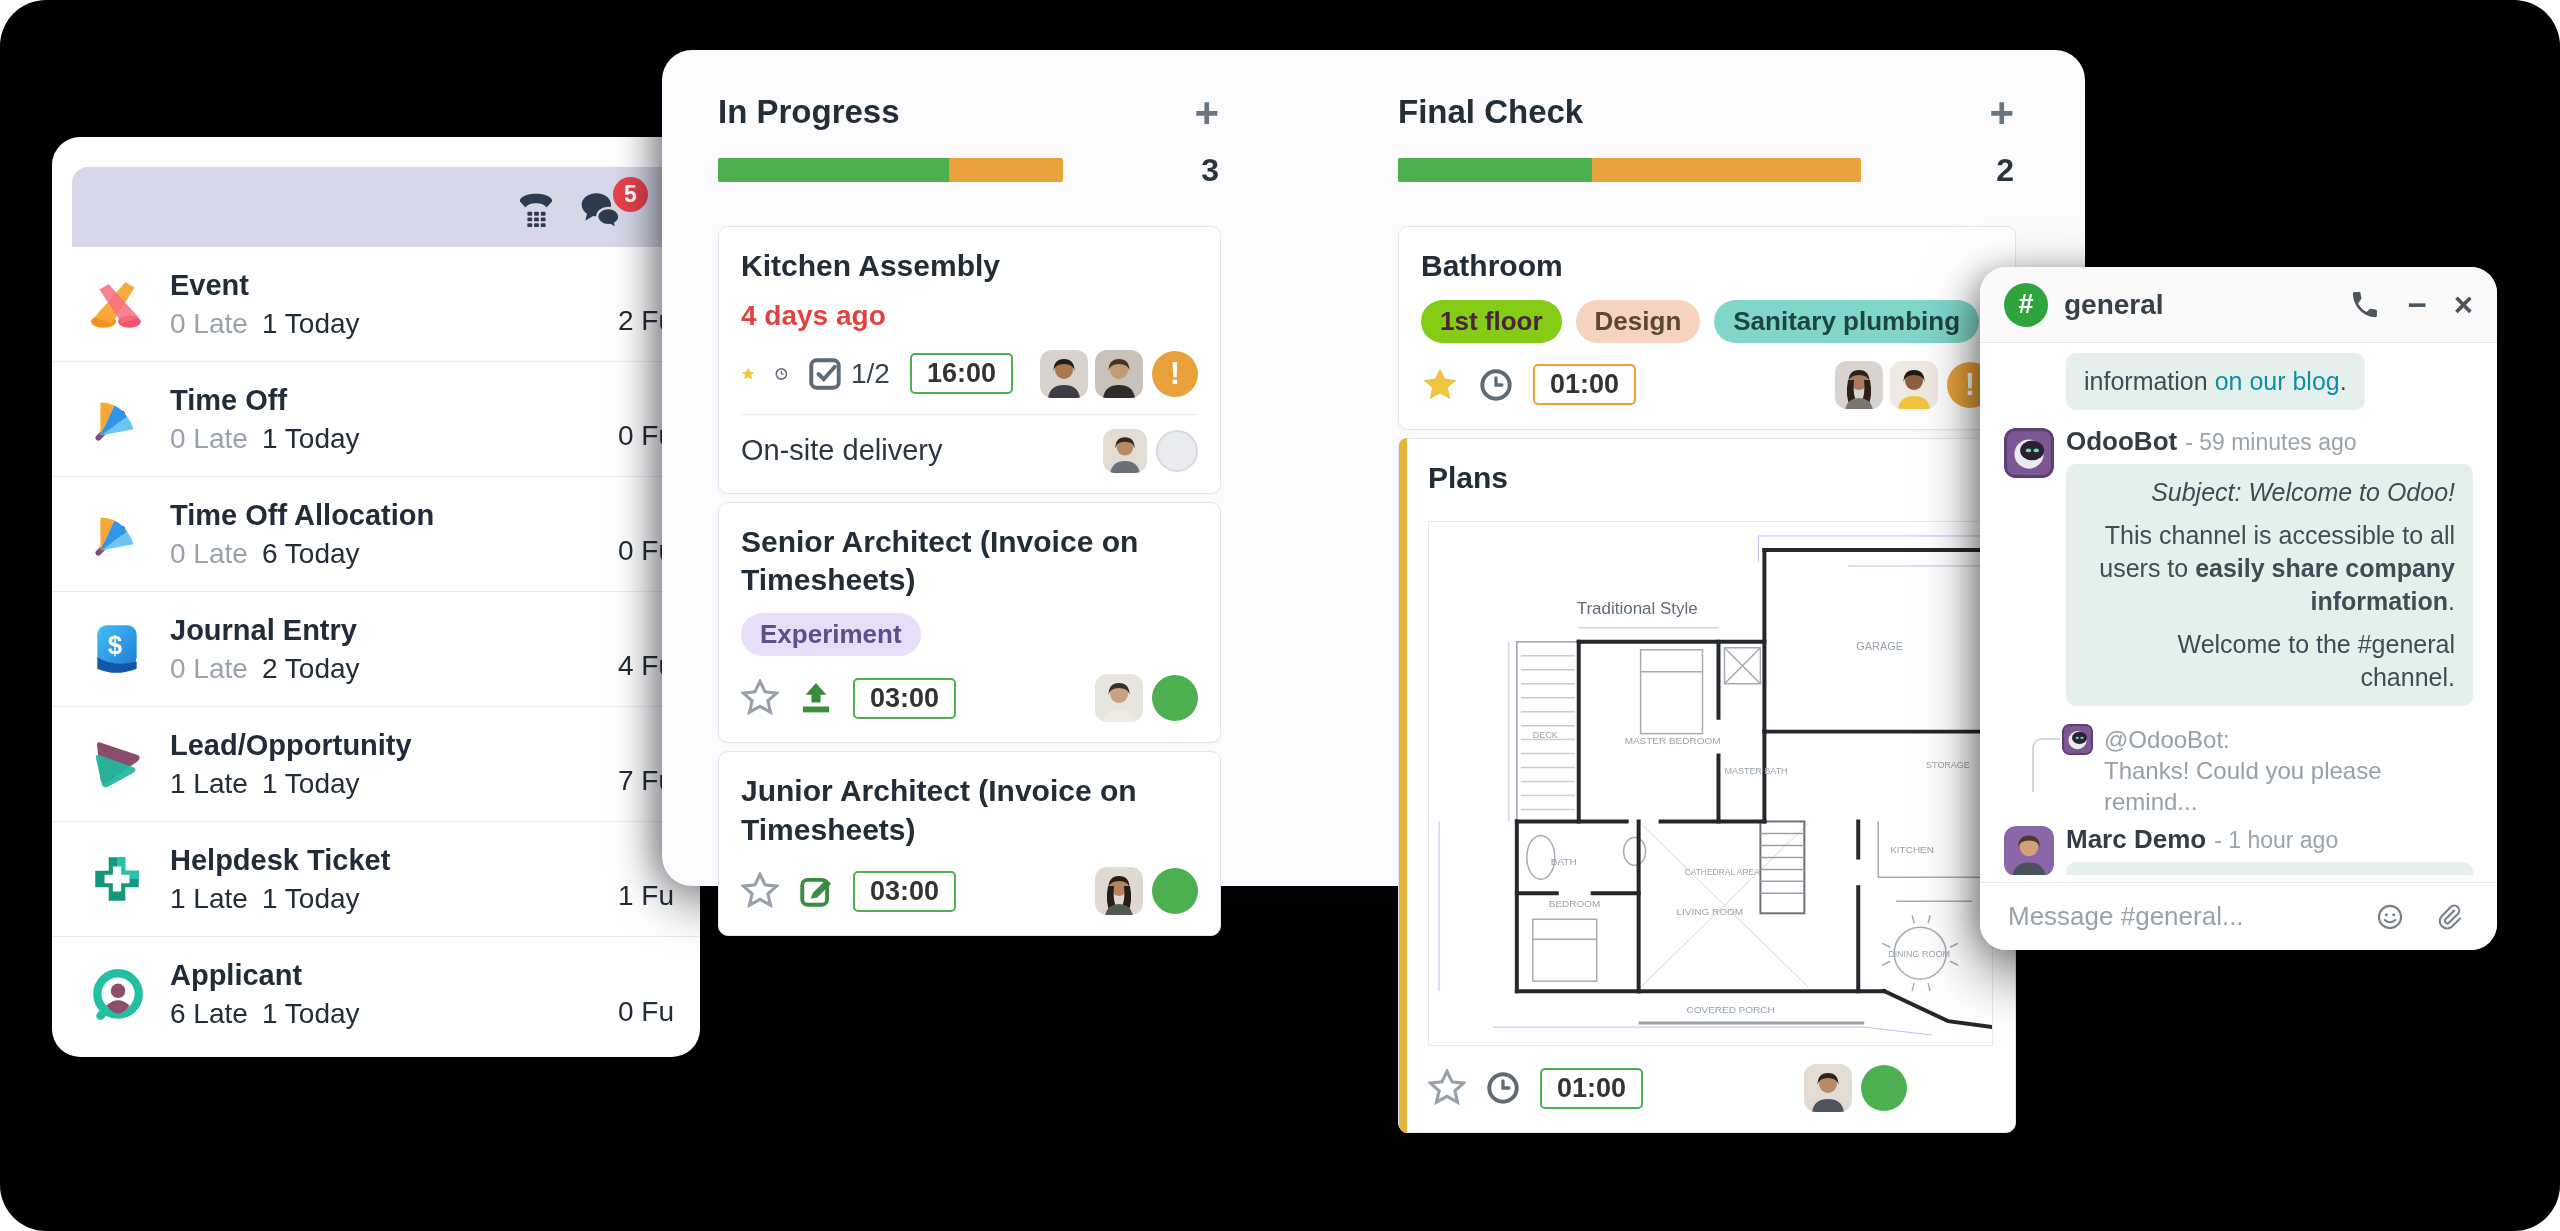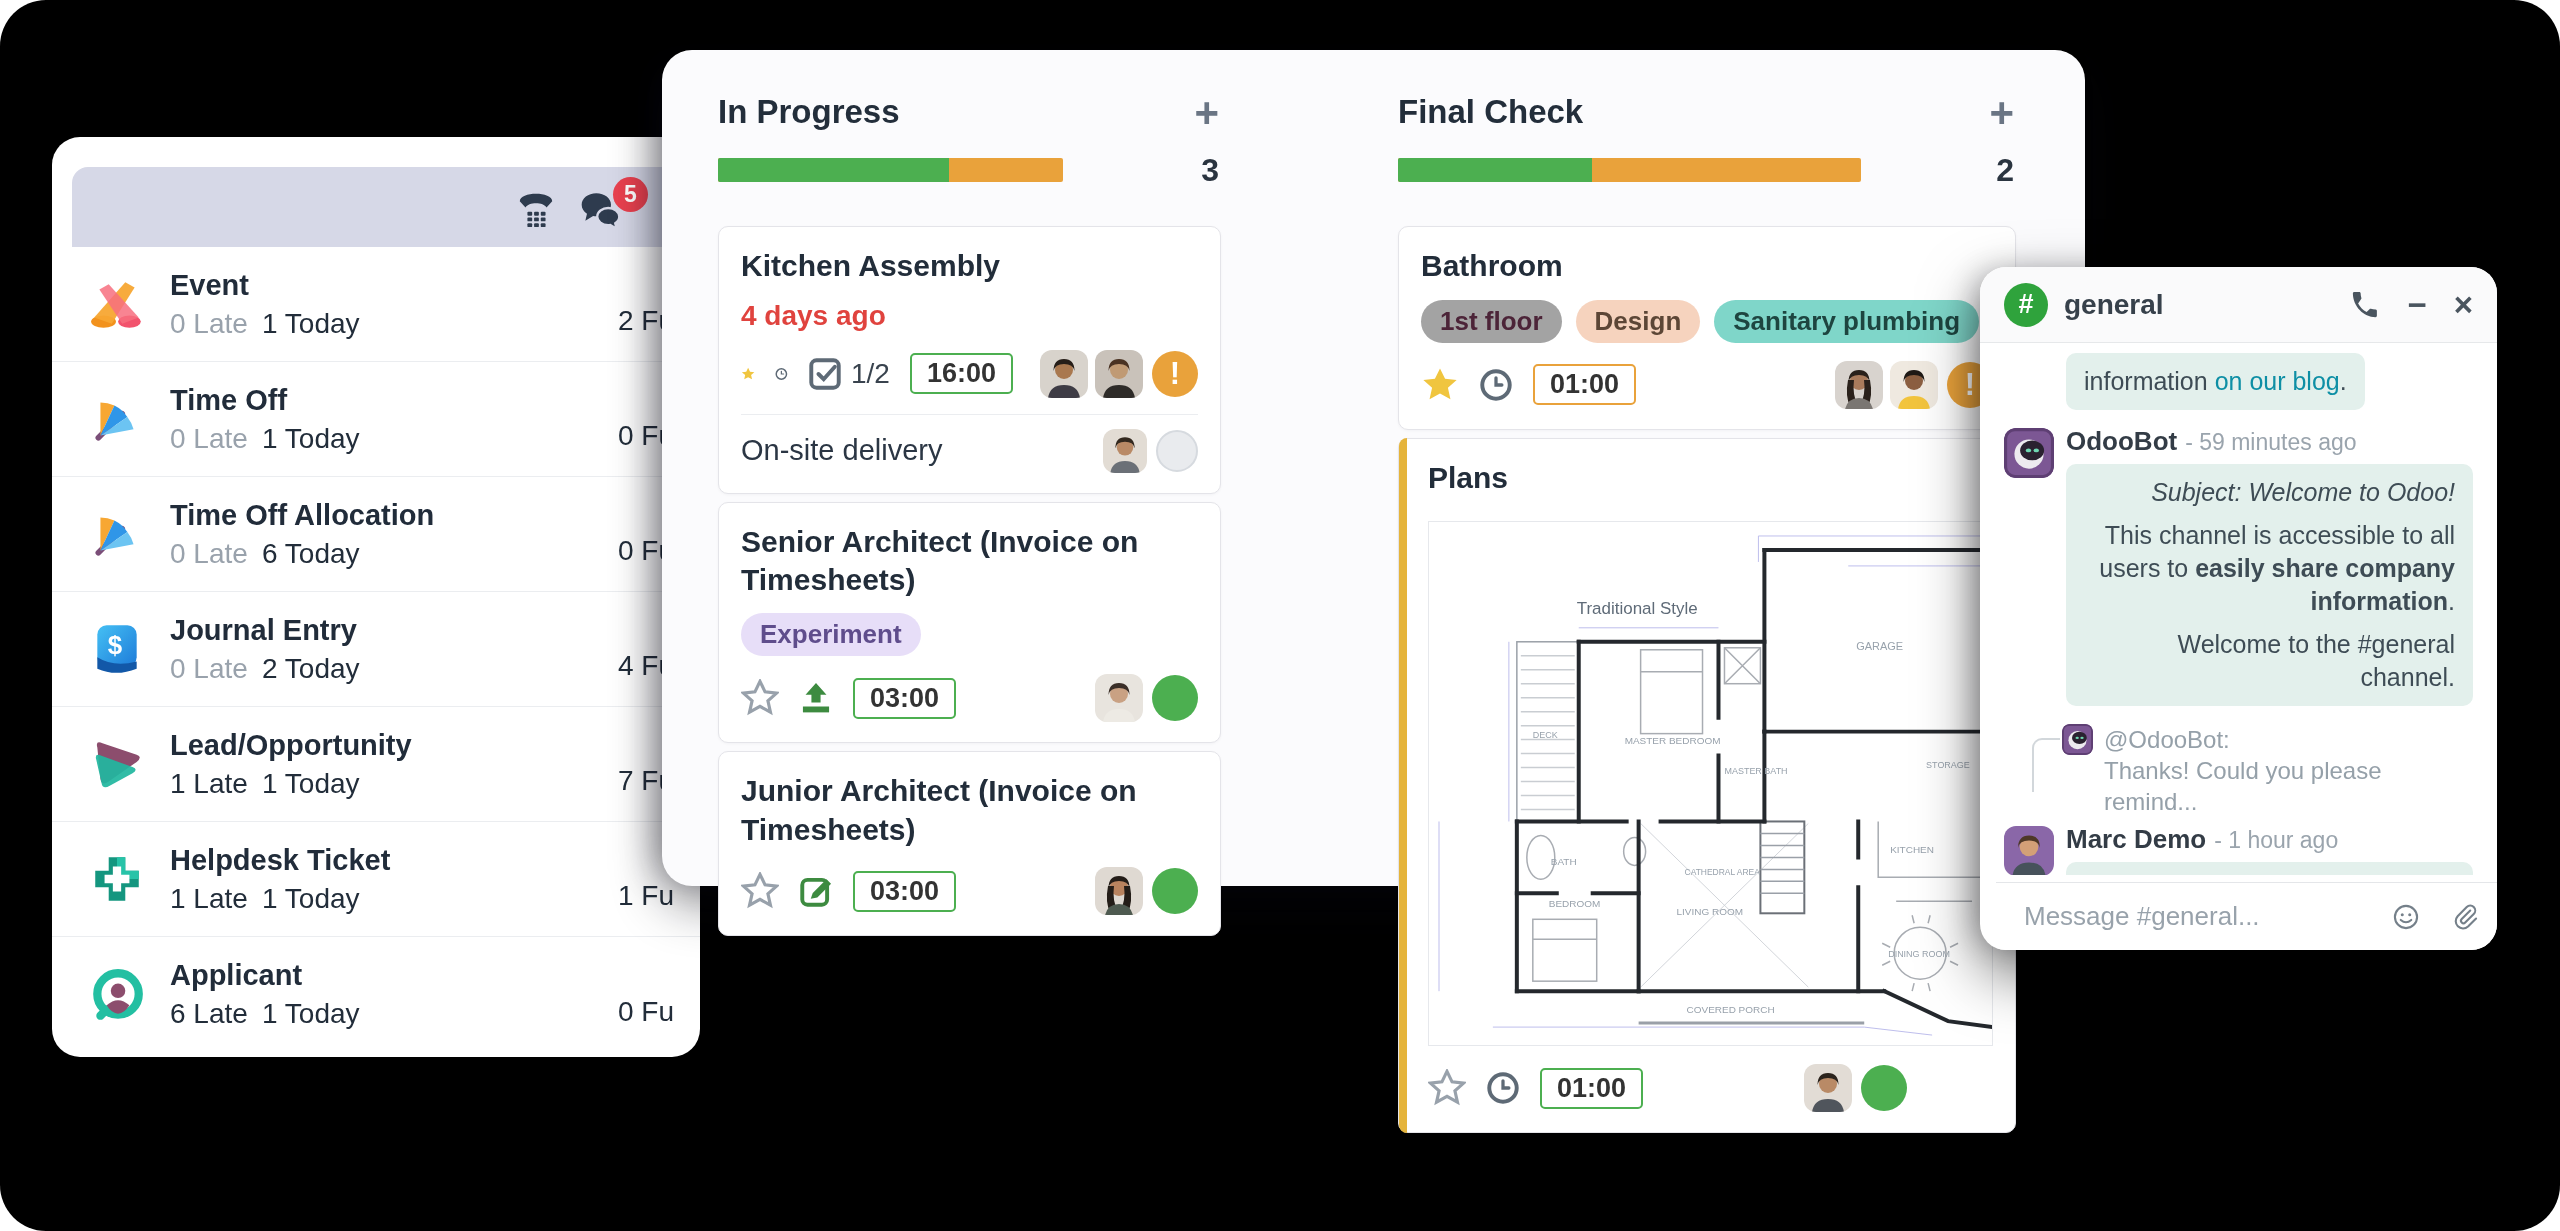--- a/index.html
+++ b/index.html
@@ -53,21 +53,21 @@
   .dot.green{background:#4CAF50;}
   .dot.gray{background:#E9EBEE;border:2px solid #D6DADF;box-sizing:border-box;}
   .badge-excl{width:46px;height:46px;border-radius:50%;background:#E9A23B;color:#fff;font-weight:800;font-size:31px;display:flex;align-items:center;justify-content:center;margin-left:9px;flex:0 0 auto;}
   .subtask{border-top:1.5px solid #EBEDF0;margin-top:16px;padding-top:14px;display:flex;align-items:center;}
   .subtask-label{font-size:29px;color:#2B3644;}
   .subtask .av{width:44px;height:44px;}
   .subtask .dot{width:42px;height:42px;}
   .tagrow{display:flex;gap:14px;margin-top:14px;flex-wrap:wrap;}
   .tag{padding:6px 19px;border-radius:999px;font-size:26px;font-weight:600;}
   .tag.lav{background:#E7DEF8;color:#5F4D8C;}
-  .tag.pink{background:#a3a3a3;color:#4C2438;}
+  .tag.pink{background:#84cc16;color:#4C2438;}
   .tag.peach{background:#F6D3BE;color:#5C4636;}
   .tag.teal{background:#7FD6C9;color:#1E4540;}
   .card-plans{padding-left:29px;}
   .card-plans::before{content:'';position:absolute;left:0;top:-1px;bottom:-1px;width:8px;background:#E5B43B;border-radius:10px 0 0 10px;}
   .fpwrap{margin-top:24px;border:1px solid #E6E8EC;background:#fff;}
   .fpwrap svg{display:block;width:100%;height:auto;}
   .plans-foot{padding-right:86px;}
 
   
   .chat{position:absolute;left:1980px;top:267px;width:517px;height:683px;background:#fff;border-radius:26px;z-index:3;overflow:hidden;
@@ -89,21 +89,21 @@
   .mav{position:absolute;left:0;top:2px;width:50px;height:50px;border-radius:12px;overflow:hidden;}
   .mav svg{width:100%;height:100%;display:block;}
   .mname{font-size:26px;font-weight:700;color:#333C46;}
   .mtime{font-size:23px;color:#9AA4AD;font-weight:400;margin-left:8px;}
   .mbubble{margin-top:7px;}
   .reply{position:relative;margin-top:18px;padding-left:100px;min-height:64px;}
   .reply::before{content:'';position:absolute;left:28px;top:14px;width:26px;height:52px;border-left:2px solid #D2D7DB;border-top:2px solid #D2D7DB;border-top-left-radius:10px;}
   .reply-av{position:absolute;left:58px;top:0;width:31px;height:31px;border-radius:8px;overflow:hidden;}
   .reply-av svg{width:100%;height:100%;display:block;}
   .reply-author,.reply-preview{font-size:24px;color:#95A0A9;line-height:1.3;}
-  .chat-foot{position:absolute;left:16px;right:0;bottom:0;height:68px;border-top:1.5px solid #E4E6E9;display:flex;align-items:center;gap:31px;padding:0 26px;box-sizing:border-box;background:#fff;}
+  .chat-foot{position:absolute;left:0;right:0;bottom:0;height:68px;border-top:1.5px solid #E4E6E9;display:flex;align-items:center;gap:31px;padding:0 26px;box-sizing:border-box;background:#fff;}
   .chat-input{flex:1;border:none;outline:none;font-size:26px;color:#333;background:transparent;font-family:"Liberation Sans",sans-serif;}
   .chat-input::placeholder{color:#98A2AB;}
   .foot-ic{width:28px;height:28px;flex:0 0 auto;cursor:pointer;}
 
   .defs-hidden{position:absolute;width:0;height:0;overflow:hidden;}
 </style>
 </head>
 <body>
 
 <svg class="defs-hidden" aria-hidden="true">

